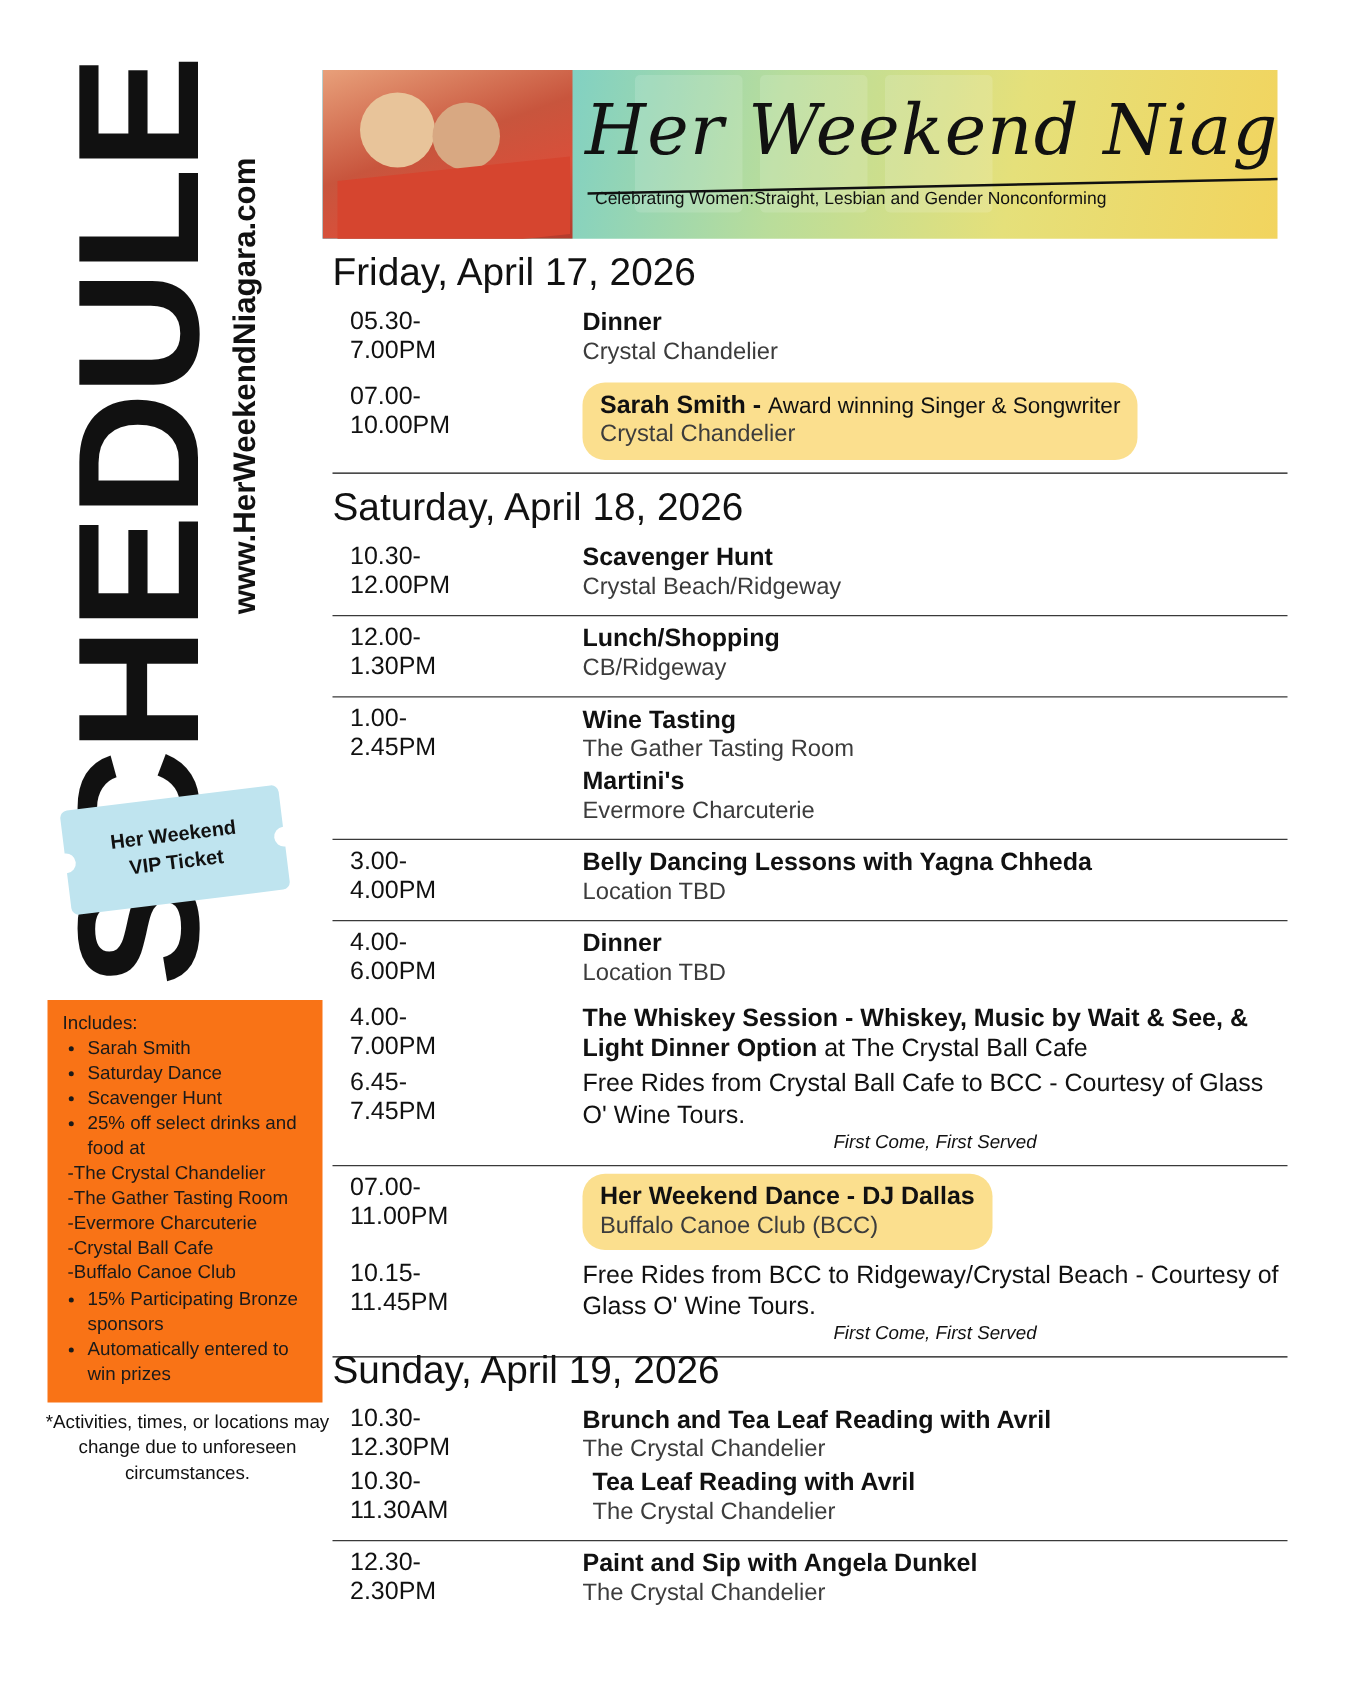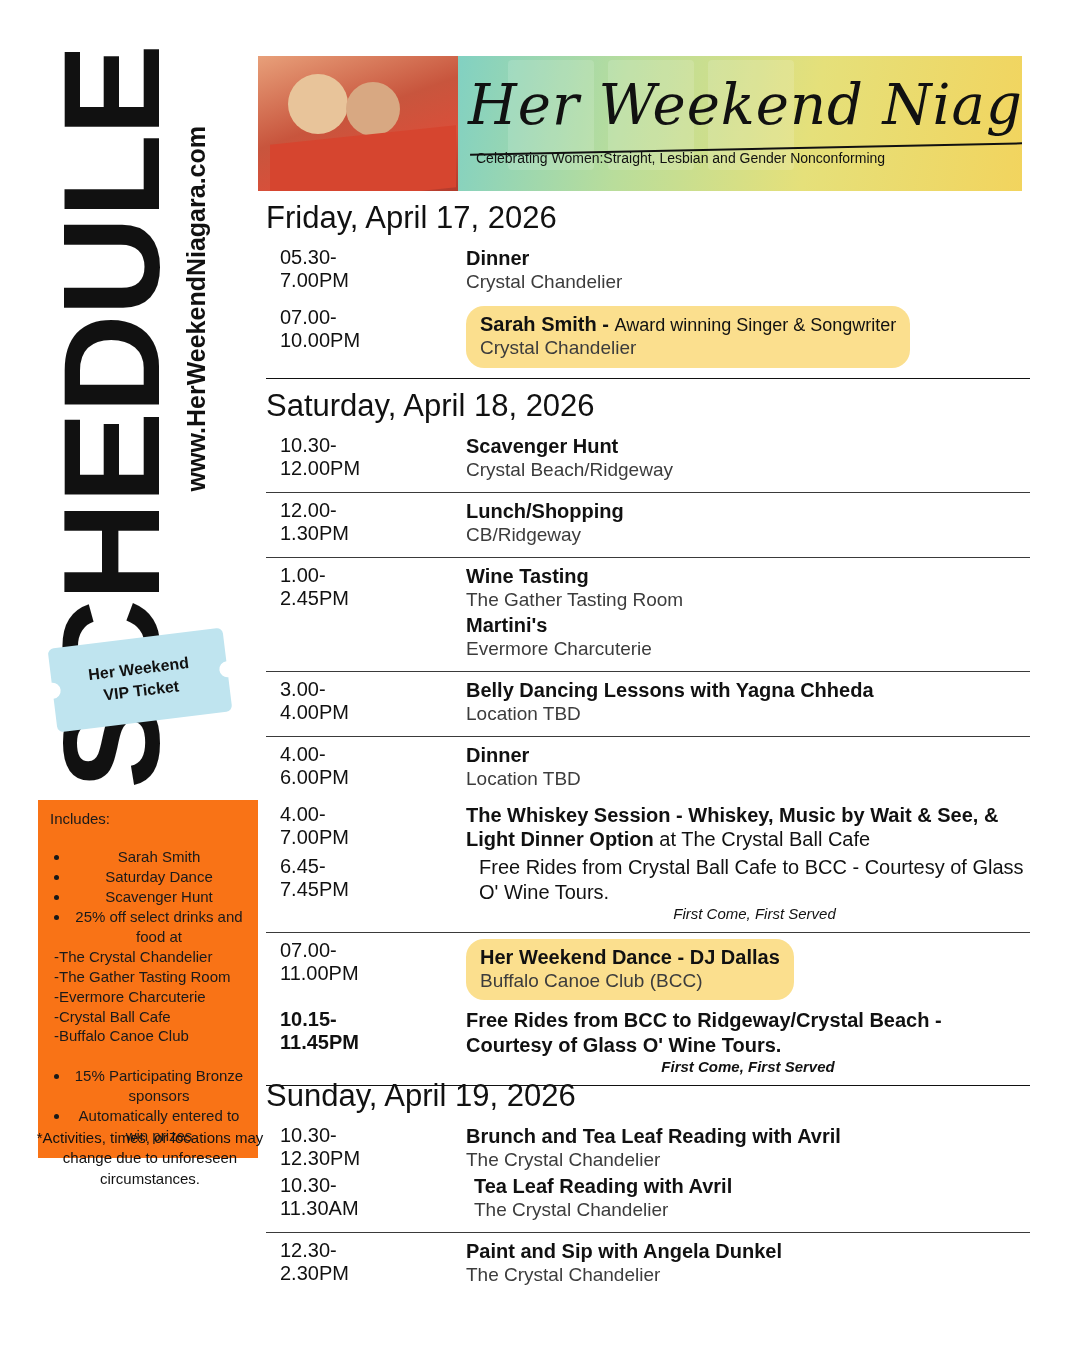--- a/index.html
+++ b/index.html
@@ -71,21 +71,21 @@
 
   
   .includes-box {
     position:absolute;
     left:38px; top:800px;
     width:220px;
     background:#f97316;
     padding:10px 10px 12px 12px;
   }
   .includes-title { font-size:15px; margin-bottom:2px; }
-  .includes-box ul { margin:20px 0 0 0; padding-left:20px;text-align:center; }
+  .includes-box ul { margin:2px 0 0 0; padding-left:20px; }
   .includes-box li { font-size:15px; line-height:1.33; margin-bottom:0px; }
   .sub-line { font-size:15px; line-height:1.33; padding-left:4px; }
 
   .disclaimer {
     position:absolute;
     left:32px; top:1128px;
     width:236px;
     text-align:center;
     font-size:15px;
     line-height:1.35;
@@ -306,42 +306,42 @@
     <div class="row" style="padding-bottom:0;">
       <div class="time"><span style="white-space:pre-line;">4.00-
 7.00PM</span></div>
       <div class="detail">
         <div class="ev-title">
           <span>The Whiskey Session - Whiskey, Music by Wait &amp; See, &amp; Light Dinner Option</span><span class="reg"> at The Crystal Ball Cafe</span>
         </div>
       </div>
     </div>
 
-    <div class="row" style="padding-top:4px;gap:13px;">
+    <div class="row" style="padding-top:4px;">
       <div class="time"><span style="white-space:pre-line;">6.45-
 7.45PM</span></div>
       <div class="detail">
         <div class="ev-plain">Free Rides from Crystal Ball Cafe to BCC - Courtesy of Glass O' Wine Tours.</div>
         <div class="note">First Come, First Served</div>
       </div>
     </div>
     <div class="rule light"></div>
 
     <div class="row">
       <div class="time"><span style="white-space:pre-line;">07.00-
 11.00PM</span></div>
       <div class="detail">
         <div class="hl">
           <div class="ev-title">Her Weekend Dance - DJ Dallas</div>
           <div class="ev-sub">Buffalo Canoe Club (BCC)</div>
         </div>
       </div>
     </div>
 
-    <div class="row" style="padding-top:2px;font-weight:bold;">
+    <div class="row" style="padding-top:2px;">
       <div class="time"><span style="white-space:pre-line;">10.15-
 11.45PM</span></div>
       <div class="detail">
         <div class="ev-plain">Free Rides from BCC to Ridgeway/Crystal Beach - Courtesy of Glass O' Wine Tours.</div>
         <div class="note">First Come, First Served</div>
       </div>
     </div>
     <div class="rule"></div>
   </div>
 

